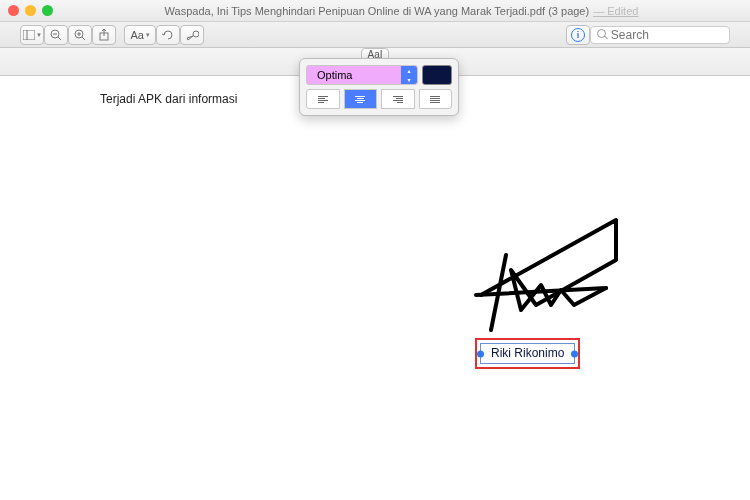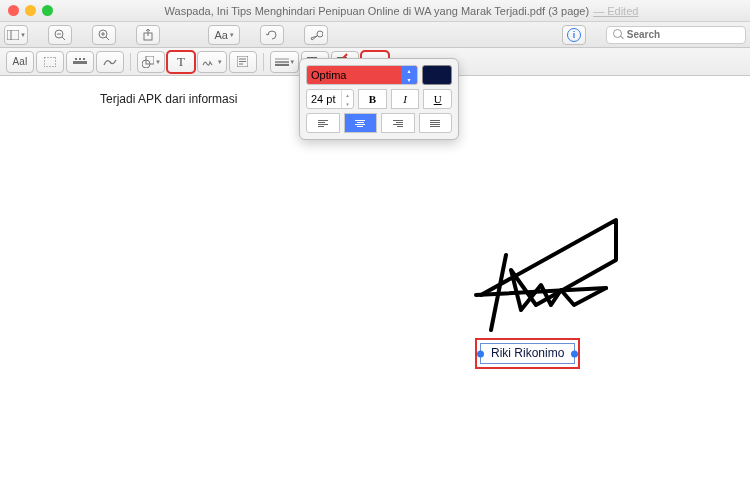--- a/index.html
+++ b/index.html
@@ -5,36 +5,36 @@
 *{margin:0;padding:0;box-sizing:border-box;font-family:-apple-system,BlinkMacSystemFont,"Helvetica Neue",sans-serif;}
 body{width:750px;height:500px;background:#fff;overflow:hidden;position:relative;}
 .titlebar{height:22px;background:linear-gradient(#f6f6f6,#e8e8e8);display:flex;align-items:center;padding:0 8px;font-size:11px;color:#888;border-bottom:1px solid #d0d0d0;}
 .traffic{display:flex;gap:6px;margin-right:8px;}
 .dot{width:11px;height:11px;border-radius:50%;}
 .red{background:#ff5f57;}
 .yellow{background:#febc2e;}
 .green{background:#28c840;}
 .title-txt{flex:1;text-align:center;white-space:nowrap;overflow:hidden;text-overflow:ellipsis;color:#6a6a6a;}
 .title-edited{color:#bbb;margin-left:4px;text-decoration:underline;}
-.main-toolbar{height:26px;background:linear-gradient(#f2f2f2,#e6e6e6);border-bottom:1px solid #c8c8c8;display:flex;align-items:center;padding:0 4px;gap:20px;}
+.main-toolbar{height:26px;background:linear-gradient(#f2f2f2,#e6e6e6);border-bottom:1px solid #c8c8c8;display:flex;align-items:center;padding:0 20px;gap:0;}
 .tb-btn{width:24px;height:20px;border:1px solid #c0c0c0;border-radius:4px;background:linear-gradient(#fdfdfd,#f0f0f0);display:flex;align-items:center;justify-content:center;font-size:11px;color:#555;}
 .tb-sep{width:8px;}
 .tb-search{margin-left:auto;display:flex;align-items:center;background:#fff;border:1px solid #ccc;border-radius:4px;height:18px;padding:0 6px;width:140px;}
-.tb-search input{border:none;outline:none;font-size:10px;width:100%;color:#888;font-weight:bold;}
-.markup-toolbar{height:28px;background:linear-gradient(#f5f5f5,#ececec);border-bottom:1px solid #c8c8c8;display:flex;align-items:center;padding:0 6px;gap:2px;}
+.tb-search input{border:none;outline:none;font-size:12px;width:100%;color:#888;}
+.markup-toolbar{height:28px;background:linear-gradient(#f5f5f5,#ececec);border-bottom:1px solid #c8c8c8;display:flex;align-items:center;padding:0 6px;gap:2px;flex-direction:column;}
 .mk-btn{min-width:28px;height:22px;border:1px solid #c0c0c0;border-radius:4px;background:linear-gradient(#fdfdfd,#f0f0f0);display:flex;align-items:center;justify-content:center;font-size:12px;color:#555;padding:0 4px;position:relative;}
 .mk-sep{width:1px;height:18px;background:#ccc;margin:0 4px;}
 .chev{font-size:7px;margin-left:2px;color:#777;}
 .red-hl{outline:2px solid #e03131;outline-offset:-1px;}
 .page{position:absolute;left:0;right:0;top:76px;bottom:0;background:#fff;padding:0 100px;}
 .body-text{font-size:12px;color:#222;line-height:1.6;}
 .text-popover{position:absolute;left:299px;top:58px;width:160px;background:#f3f3f3;border:1px solid #bcbcbc;border-radius:6px;box-shadow:0 4px 12px rgba(0,0,0,.2);padding:6px;z-index:10;}
 .pop-row{display:flex;gap:4px;margin-bottom:4px;align-items:stretch;}
 .pop-row:last-child{margin-bottom:0;}
-.pop-select{flex:1;height:20px;background:#ef4444;border:1px solid #c8c8c8;border-radius:3px;display:flex;align-items:center;padding:0 4px;font-size:11px;position:relative;}
+.pop-select{flex:1;height:20px;background:#f0abfc;border:1px solid #c8c8c8;border-radius:3px;display:flex;align-items:center;padding:0 10px;font-size:11px;position:relative;}
 .pop-select .stepper{position:absolute;right:0;top:0;bottom:0;width:16px;background:#4a7dff;border-radius:0 3px 3px 0;display:flex;flex-direction:column;}
 .pop-select .stepper div{flex:1;display:flex;align-items:center;justify-content:center;color:#fff;font-size:6px;}
 .color-sw{width:30px;height:20px;background:#0a1440;border:1px solid #888;border-radius:3px;}
 .size-input{width:48px;height:20px;background:#fff;border:1px solid #c8c8c8;border-radius:3px;display:flex;align-items:center;padding:0 4px;font-size:11px;position:relative;}
 .size-input .mini-stepper{position:absolute;right:0;top:0;bottom:0;width:12px;display:flex;flex-direction:column;border-left:1px solid #ddd;}
 .size-input .mini-stepper div{flex:1;font-size:5px;display:flex;align-items:center;justify-content:center;color:#888;}
 .style-btn{flex:1;height:20px;background:#fff;border:1px solid #c8c8c8;display:flex;align-items:center;justify-content:center;font-size:11px;font-family:Georgia,serif;}
 .style-btn:first-child{border-radius:3px 0 0 3px;}
 .style-btn:last-child{border-radius:0 3px 3px 0;}
 .style-btn.b{font-weight:bold;}
@@ -213,32 +213,20 @@
     <div class="pop-select">
       <span>Optima</span>
       <div class="stepper">
           <div>▴</div>
           <div>▾</div>
         </div>
     </div>
     <div class="color-sw"></div>
   </div>
   <div class="pop-row">
-    <div class="size-input">
-      <span>24 pt</span>
-      <div class="mini-stepper">
-          <div>▴</div>
-          <div>▾</div>
-        </div>
-    </div>
-    <div class="style-btn b">B</div>
-    <div class="style-btn i">I</div>
-    <div class="style-btn u">U</div>
-  </div>
-  <div class="pop-row">
     <div class="align-btn">
       <div class="align-lines" style="align-items:flex-start">
           <span style="width:10px"></span>
           <span style="width:7px"></span>
           <span style="width:10px"></span>
           <span style="width:6px"></span>
         </div>
     </div>
     <div class="align-btn active">
       <div class="align-lines" style="align-items:center">

